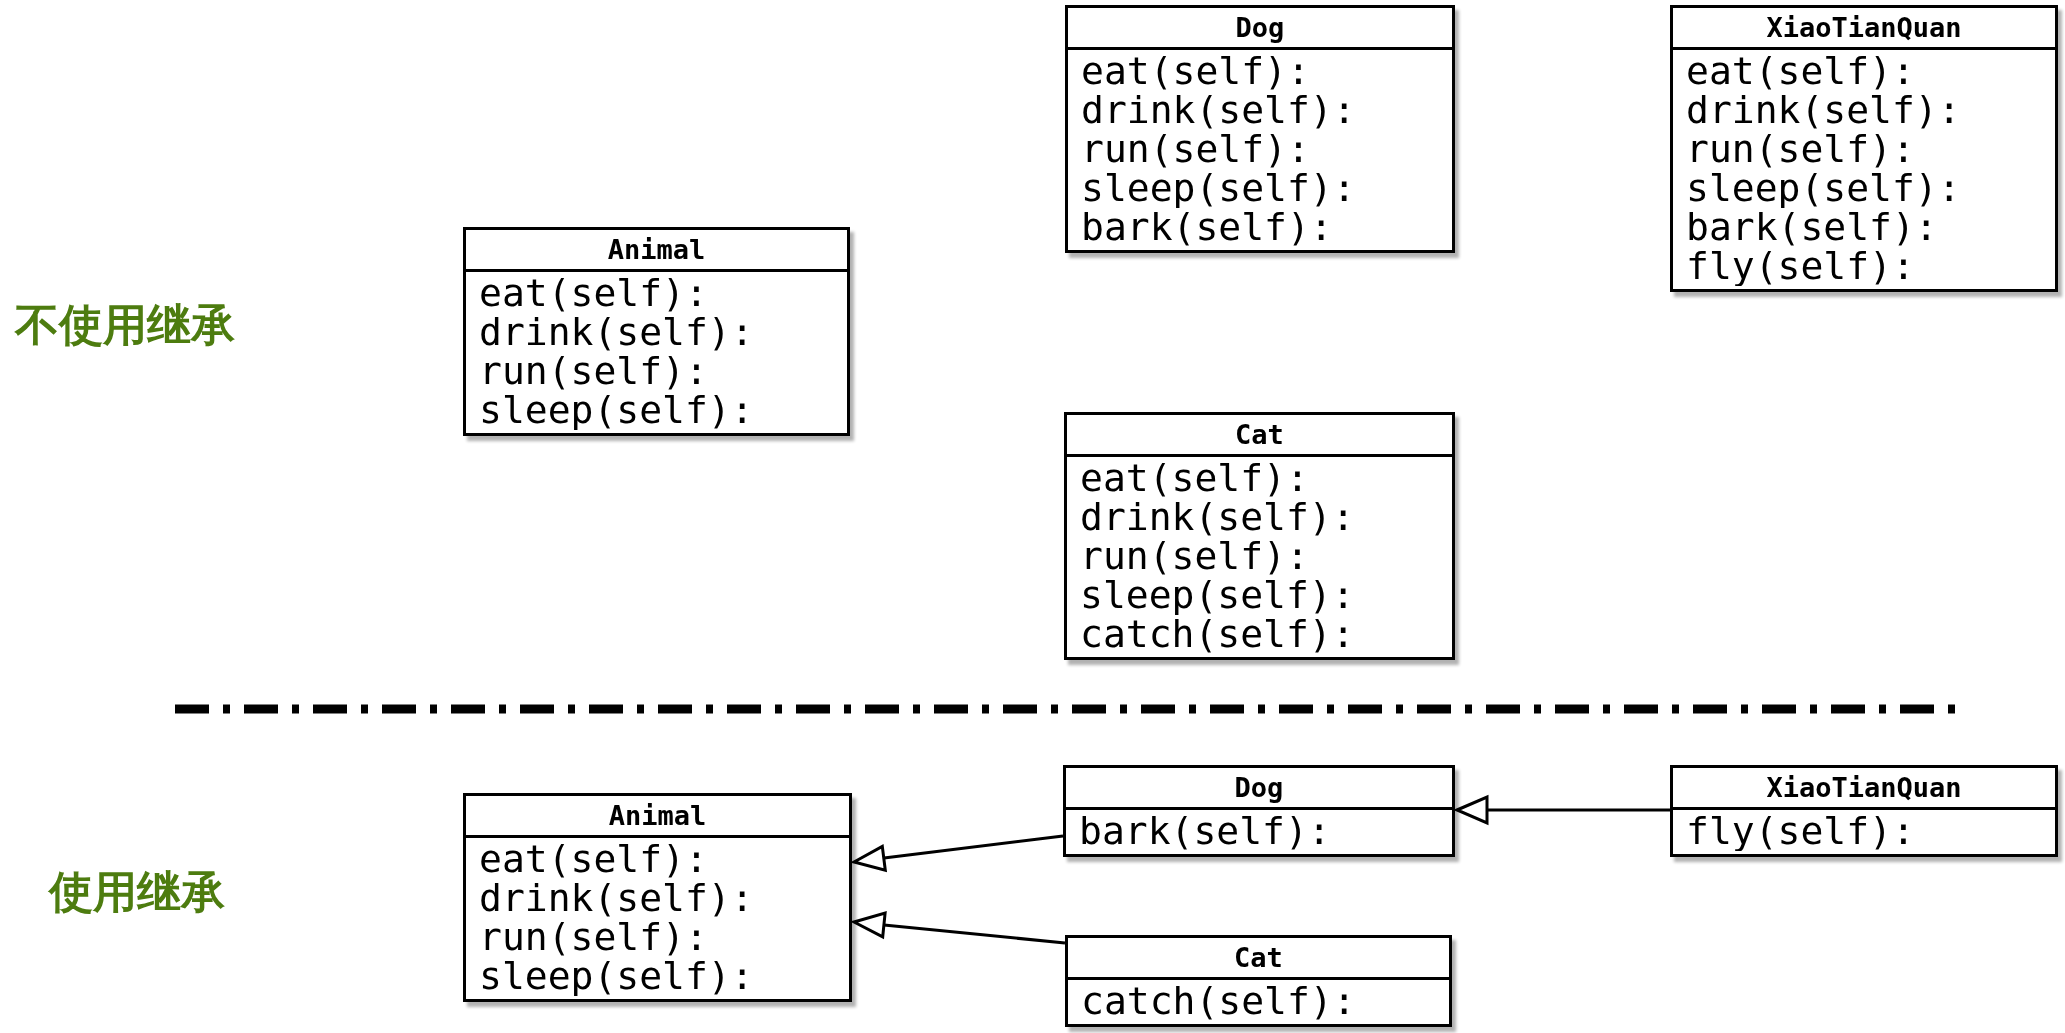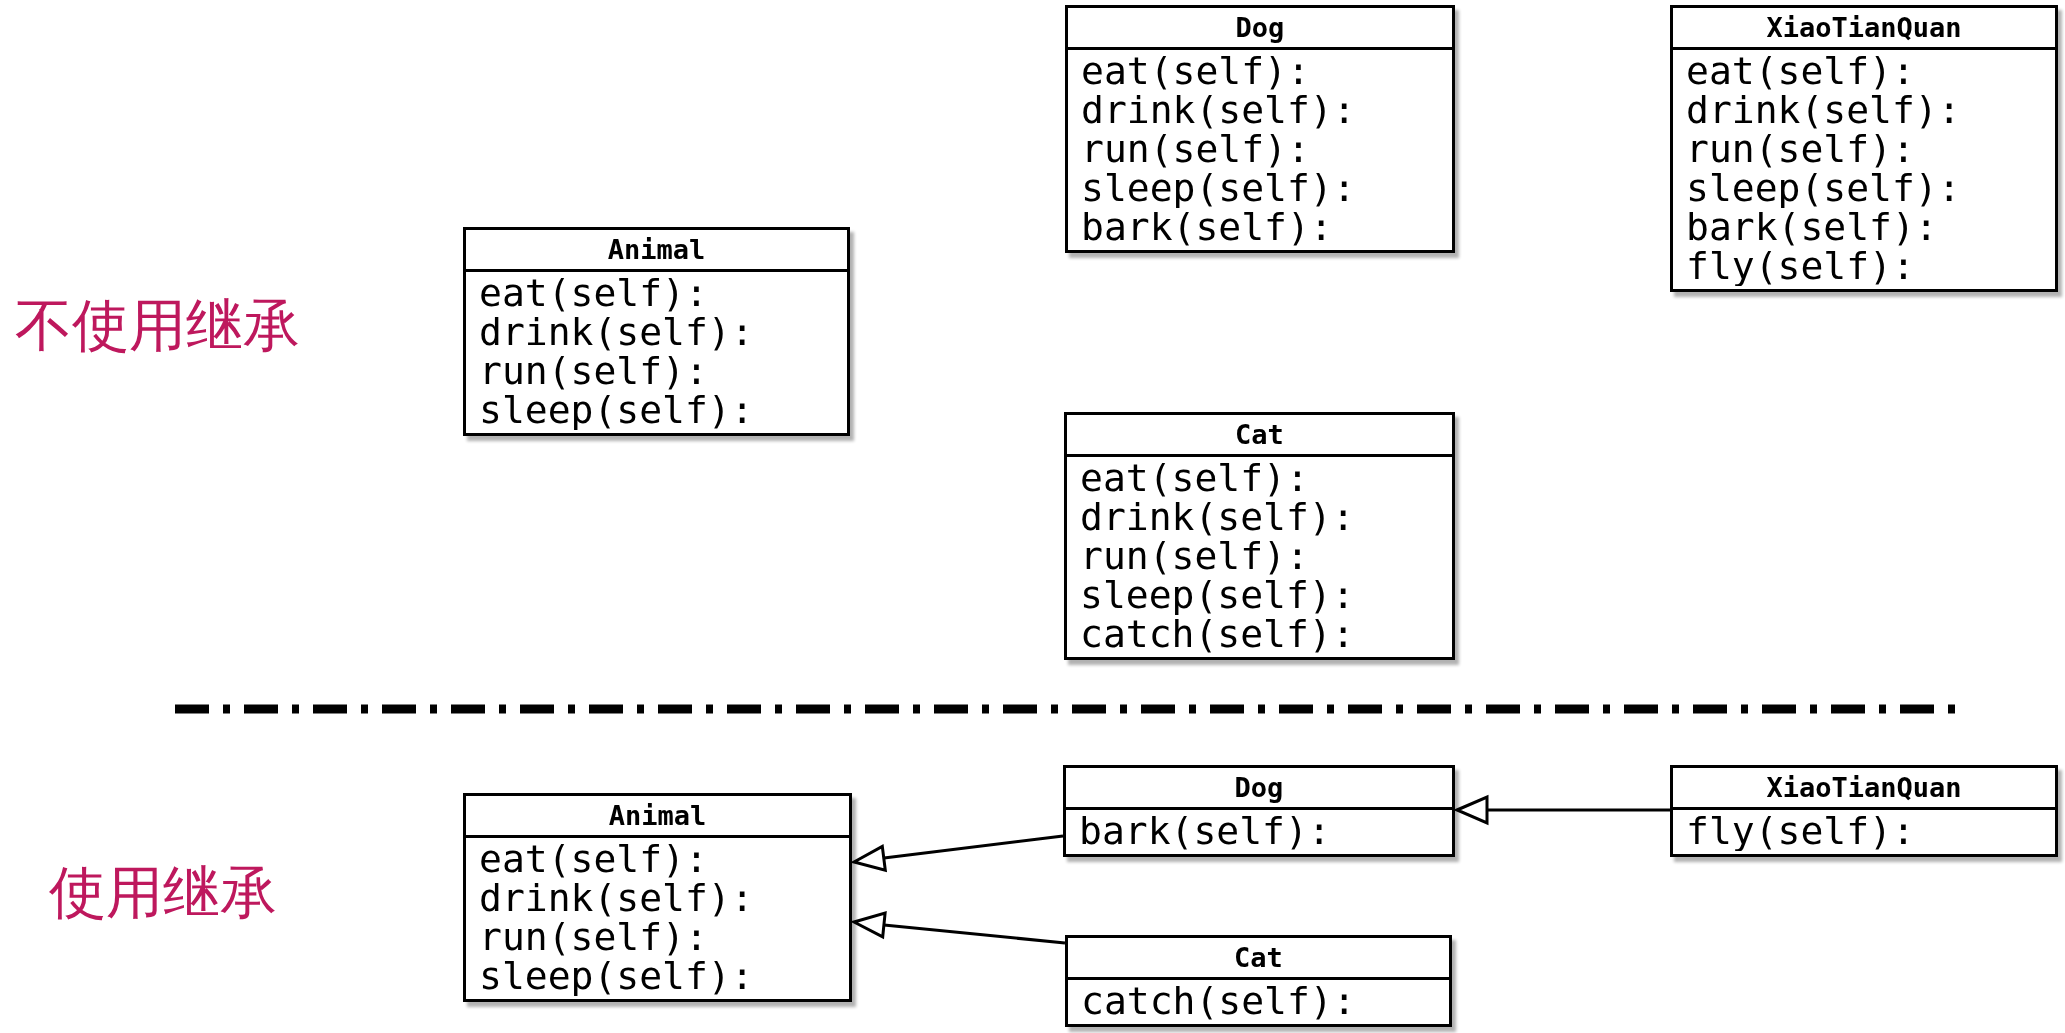--- a/index.html
+++ b/index.html
@@ -9,24 +9,25 @@
     position: relative;
     overflow: hidden;
     font-family: "DejaVu Sans Mono", "Liberation Mono", monospace;
     color: #000;
   }
   .stage { position: absolute; inset: 0; }
 
   .section-label {
     position: absolute;
     font-family: "DejaVu Sans", "Liberation Sans", sans-serif;
-    font-size: 57px;
+    font-size: 44px;
     line-height: 50px;
-    color: #be185d;
+    color: #4d7c0f;
     white-space: nowrap;
+    font-weight: bold;
   }
 
   .classbox {
     position: absolute;
     background: #ffffff;
     border: 3px solid #000;
     box-shadow: 4px 5px 3px rgba(0,0,0,0.30);
   }
   .classbox .box-title {
     height: 42px;

